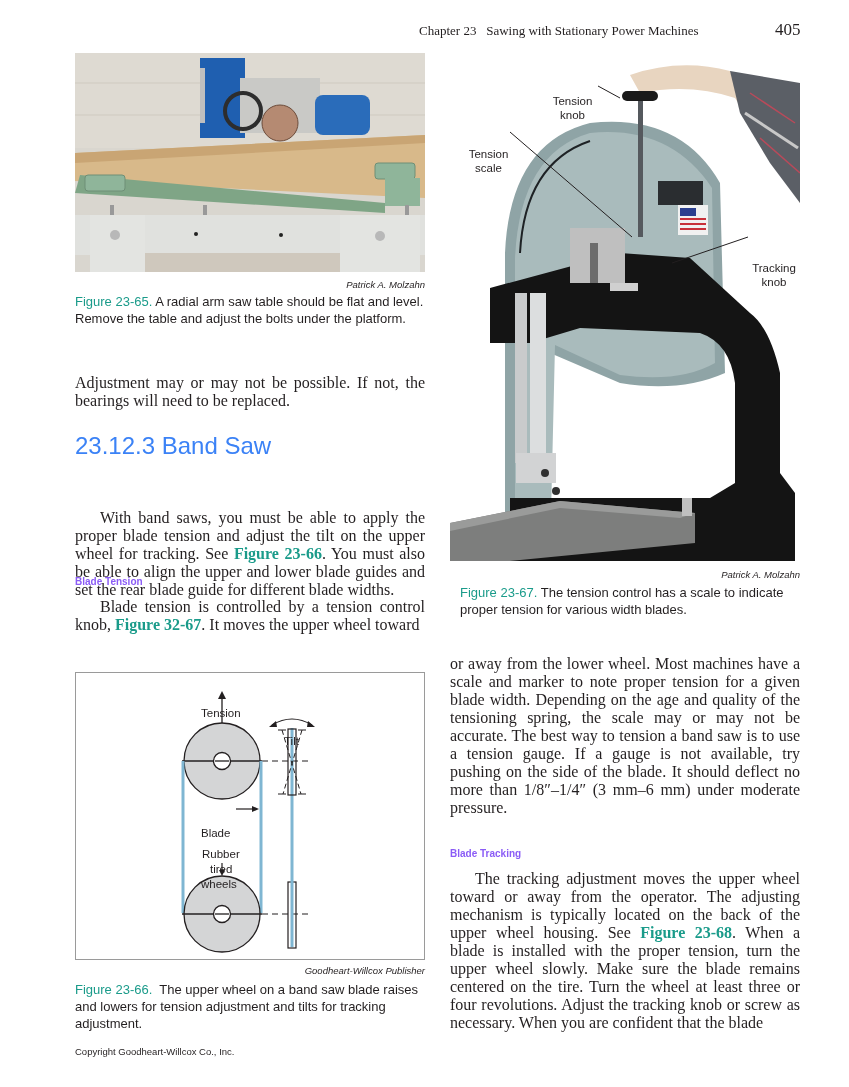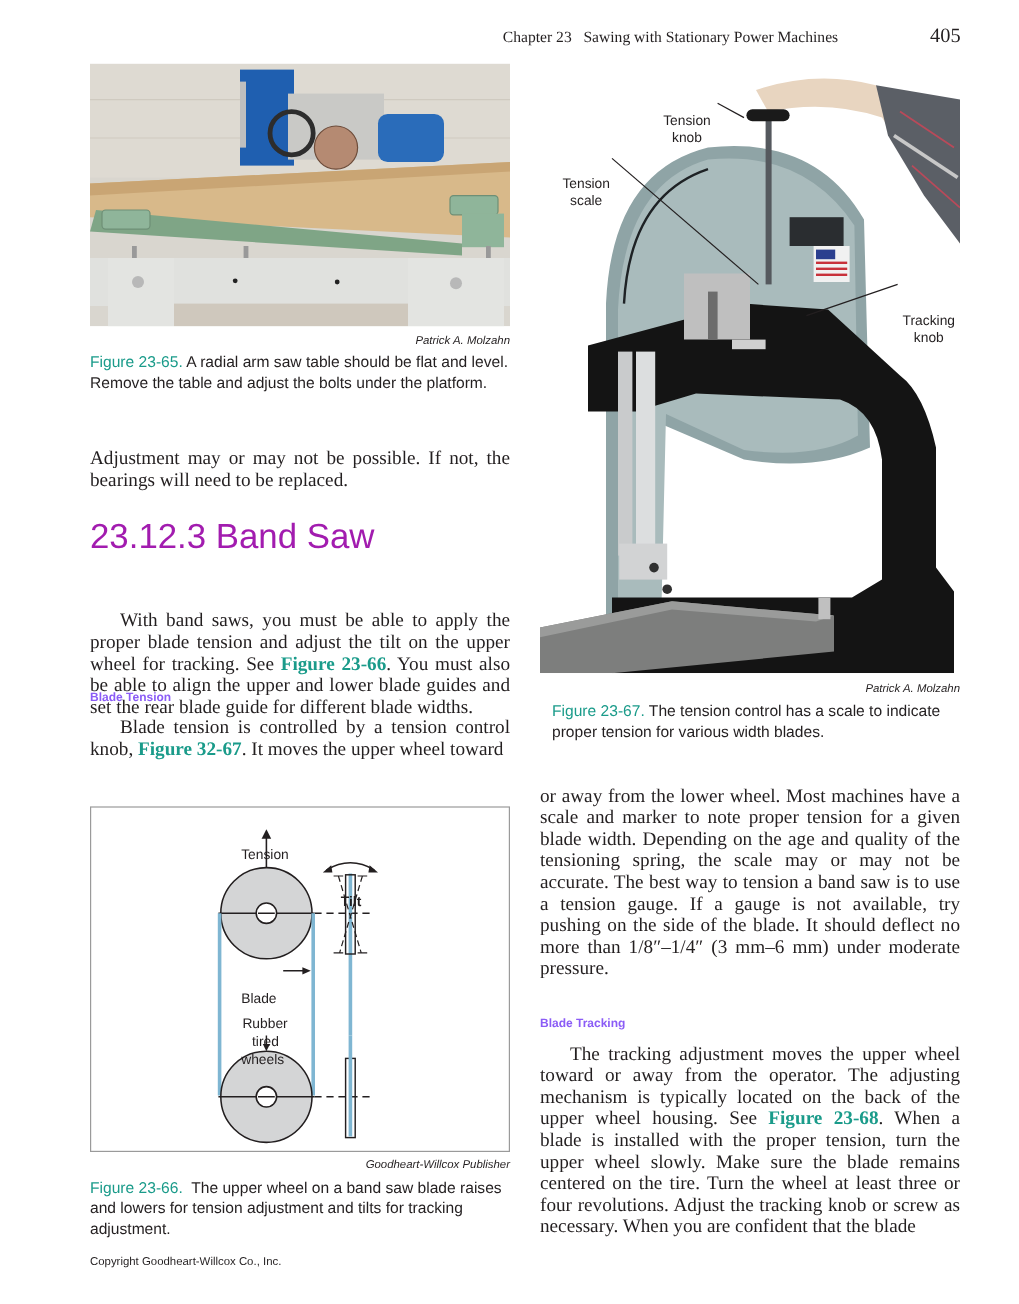--- a/index.html
+++ b/index.html
@@ -9,21 +9,21 @@
   .sans { font-family: "Liberation Sans", "DejaVu Sans", sans-serif; }
   .header-chapter { left:419px; top:23px; font-size:13px; }
   .header-page { left:775px; top:20px; font-size:17px; }
   .credit { font-size:9.5px; font-style:italic; text-align:right; color:#231f20; }
   .caption { font-size:13px; line-height:17px; color:#231f20; }
   .caption .fig { color:#1a9b8a; font-weight:normal; }
   .body-text { font-size:16px; line-height:18px; text-align:justify; color:#231f20; }
   .body-text p { margin:0; text-indent:25px; }
   .body-text p.noindent { text-indent:0; }
   .xref { color:#1a9b8a; font-weight:bold; }
-  .h2 { font-size:29px; color:#a21caf; }
+  .h2 { font-size:24px; color:#3b82f6; }
   .h3 { font-size:10px; color:#8b5cf6; font-weight:bold; }
   .photo { overflow:hidden; }
   .copyright { font-size:9.5px; color:#231f20; }
   .diagram-box { border:1.5px solid #9a9a9a; background:#fff; }
   .lbl { font-size:11.5px; color:#231f20;margin-top:28px; }
 </style>
 </head>
 <body>
 
 <div class="abs serif header-chapter" style="white-space:pre;">Chapter 23   Sawing with Stationary Power Machines</div>
@@ -125,21 +125,21 @@
     <line x1="222" y1="121" x2="230" y2="121" stroke="#231f20" stroke-width="1"></line>
 
     <path d="M196,52 Q216,40 236,52" fill="none" stroke="#231f20" stroke-width="1.2"></path>
     <polygon points="193,54 200,48 201,54" fill="#231f20"></polygon>
     <polygon points="239,54 232,48 231,54" fill="#231f20"></polygon>
 
     <rect x="212" y="209" width="8" height="66" fill="none" stroke="#231f20" stroke-width="1.2"></rect>
     <line x1="216" y1="190" x2="216" y2="274" stroke="#7fb6d2" stroke-width="3"></line>
   </svg>
   <div class="abs sans lbl" style="left:125px; top:6px;">Tension</div>
-  <div class="abs sans lbl" style="left:208px; top:45px;font-weight:bold;">Tilt</div>
+  <div class="abs sans lbl" style="left:208px; top:34px;">Tilt</div>
   <div class="abs sans lbl" style="left:125px; top:126px;">Blade</div>
   <div class="abs sans lbl" style="left:126px; top:147px;">Rubber</div>
   <div class="abs sans lbl" style="left:134px; top:162px;">tired</div>
   <div class="abs sans lbl" style="left:125px; top:177px;">wheels</div>
 </div>
 <div class="abs sans credit" style="left:75px; top:965px; width:350px;">Goodheart-Willcox Publisher</div>
 <div class="abs sans caption" style="left:75px; top:981px; width:345px;">
   <span class="fig">Figure 23-66.</span><span style="white-space:pre-wrap;">  The upper wheel on a band saw blade raises and lowers for tension adjustment and tilts for tracking adjustment.</span>
 </div>
 

